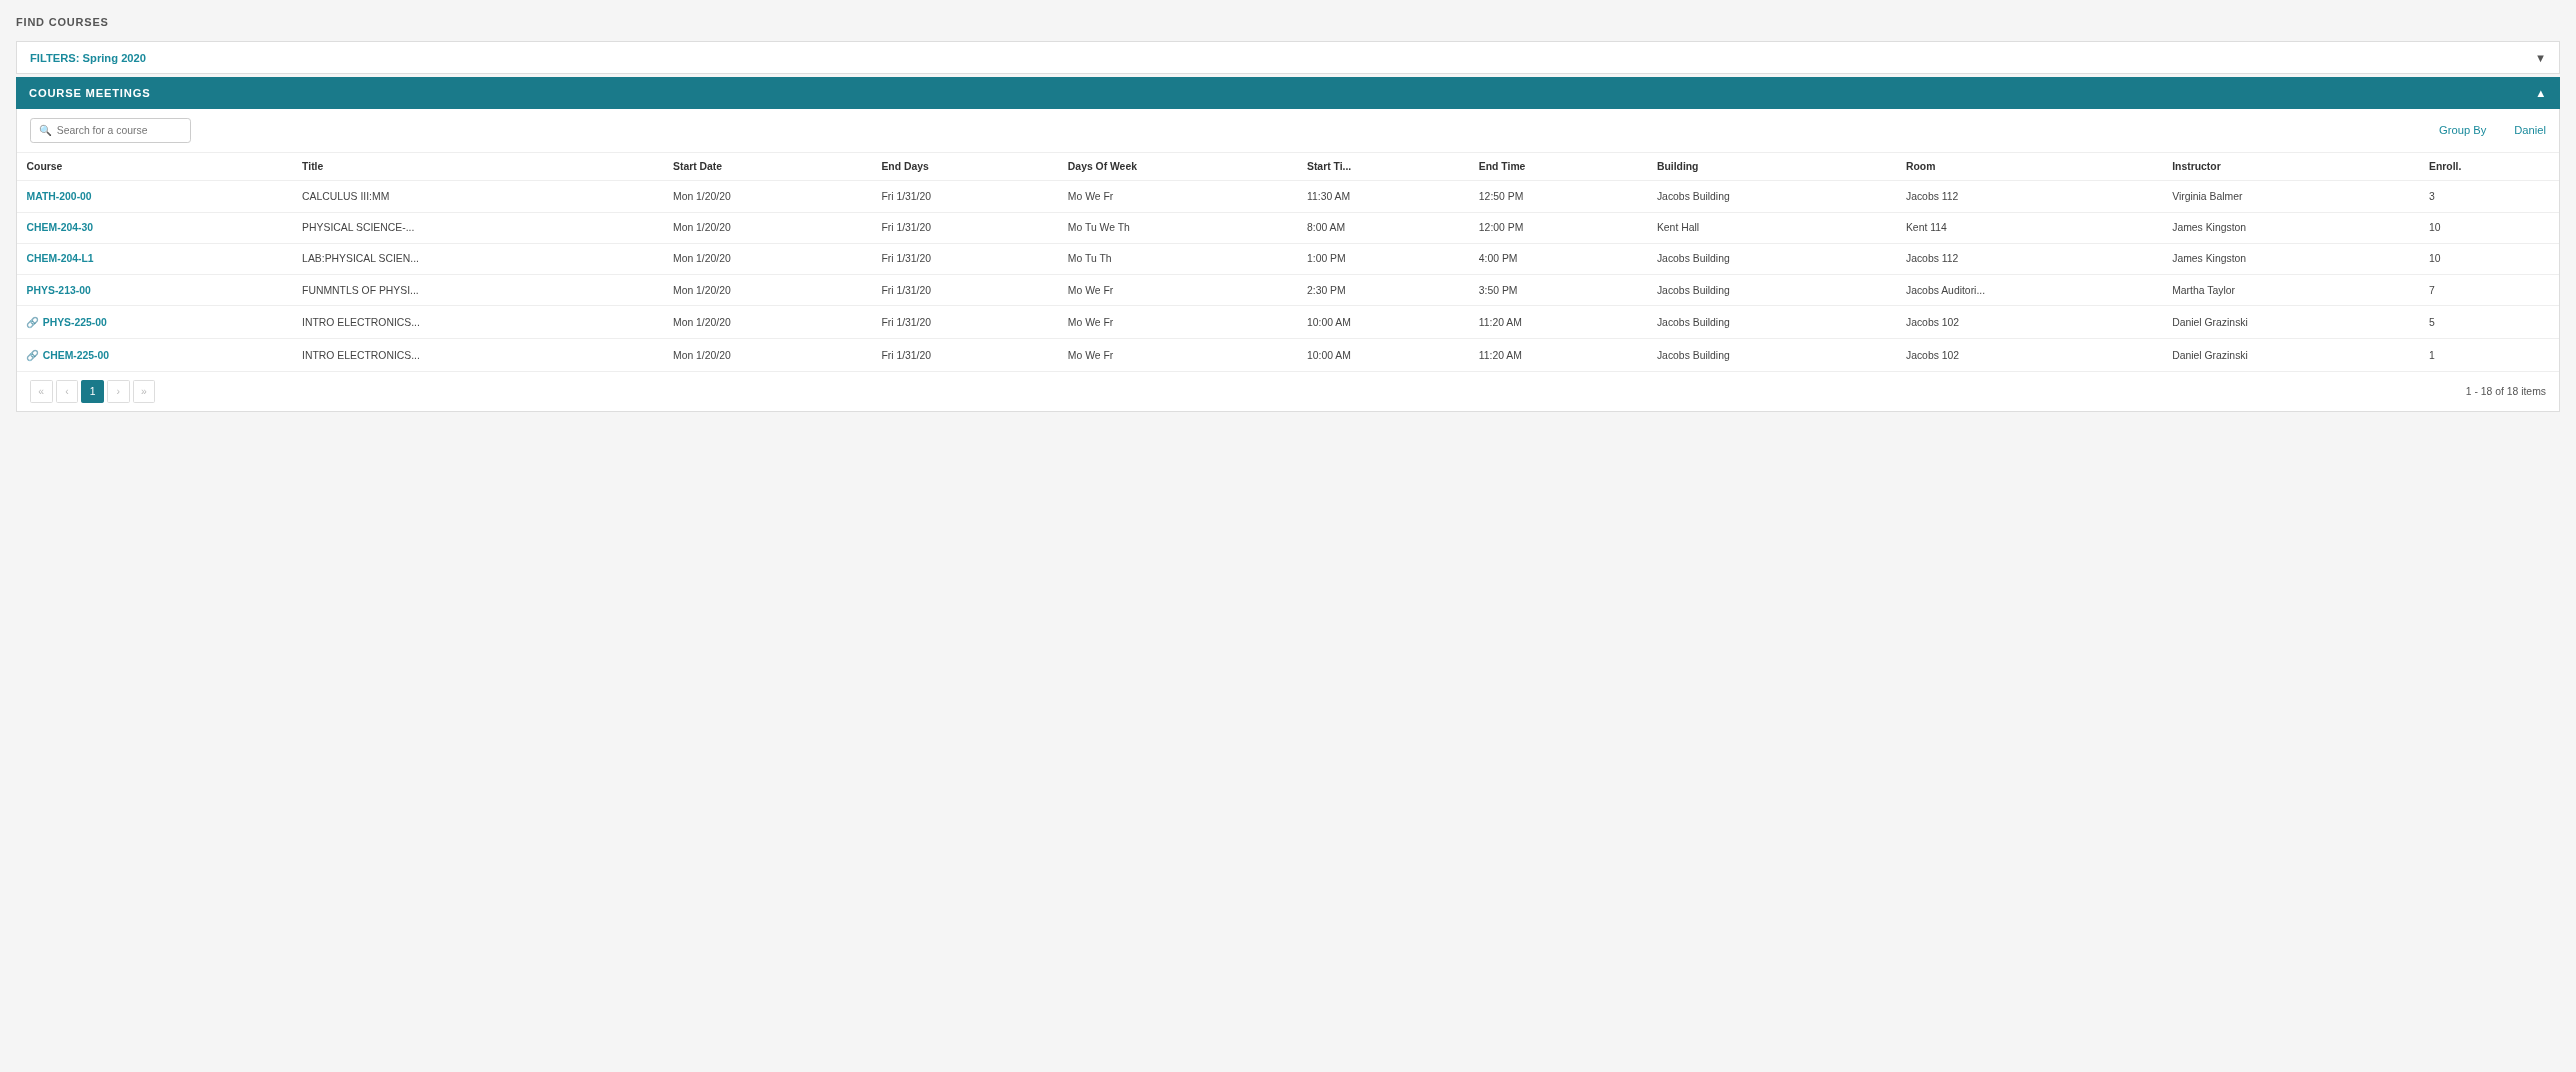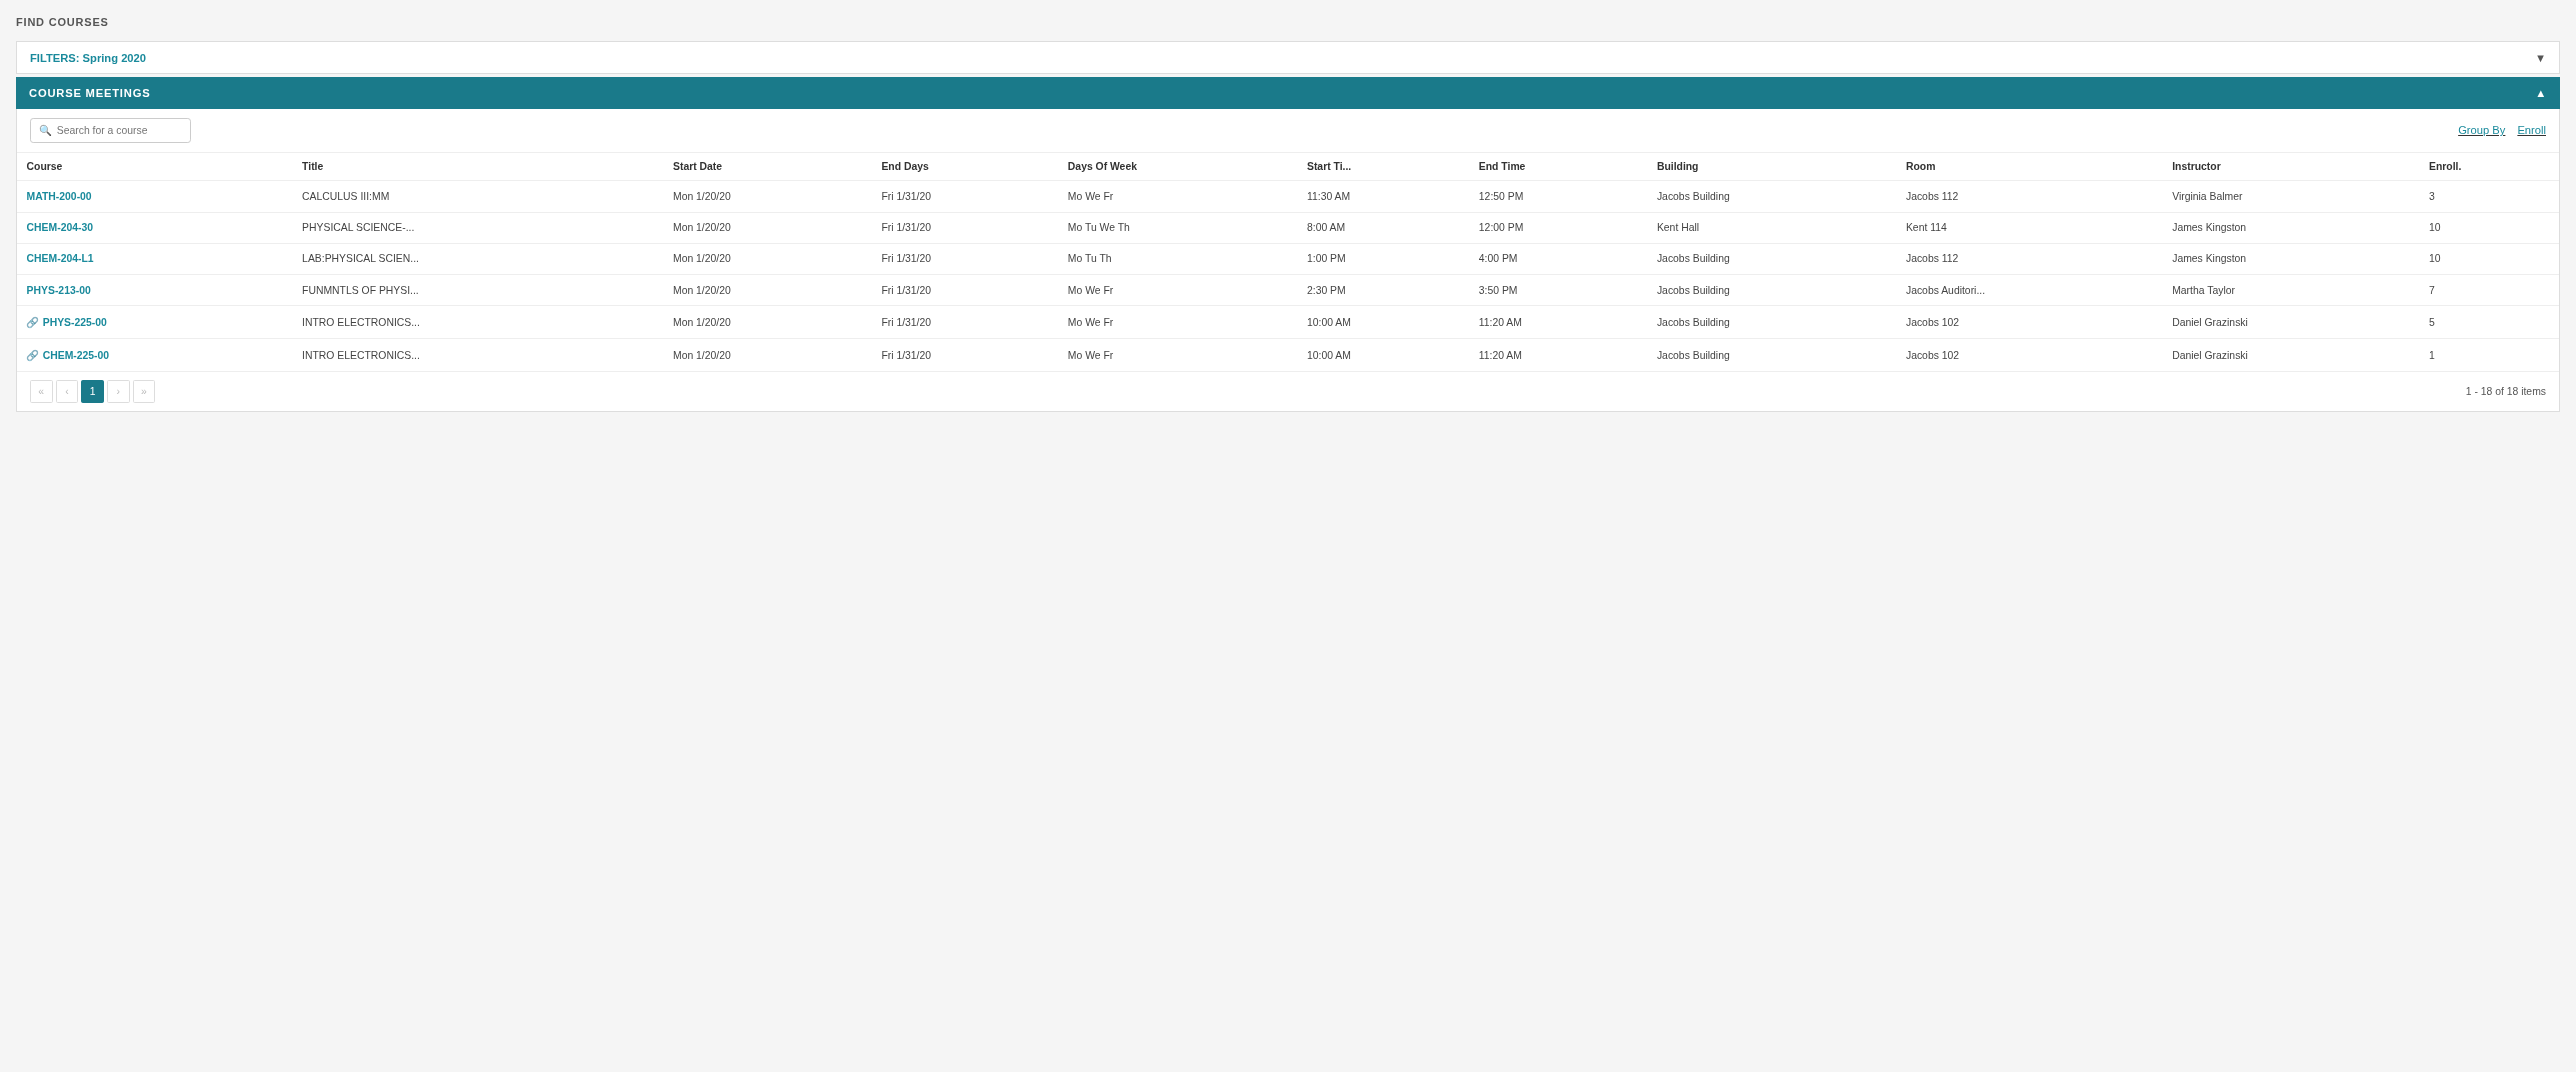--- a/index.html
+++ b/index.html
@@ -80,22 +80,21 @@
     .search-input {
       border: none;
       outline: none;
       font-size: 10.4px;
       color: #888;
       width: 100%;
       background: transparent;
     }
     .toolbar-actions {
       display: flex;
-      gap: 12px;
-      text-decoration: underline;
+      gap: 28px;
     }
     .toolbar-btn {
       color: #1a8a9c;
       background: none;
       border: none;
       cursor: pointer;
       font-size: 11.2px;
       font-weight: 500;
       text-decoration: none;
     }
@@ -209,21 +208,21 @@
 
 <div class="table-container">
 
   <div class="toolbar">
     <div class="search-box">
       <span class="search-icon">🔍</span>
       <input class="search-input" type="text" placeholder="Search for a course" style="">
     </div>
     <div class="toolbar-actions">
       <button class="toolbar-btn">Group By</button>
-      <button class="toolbar-btn">Enroll</button>
+      <button class="toolbar-btn">Daniel</button>
     </div>
   </div>
 
   <div class="scrollbar-container">
     <table>
       <thead>
         <tr>
 
         <th>Course</th>
             <th>Title</th>

